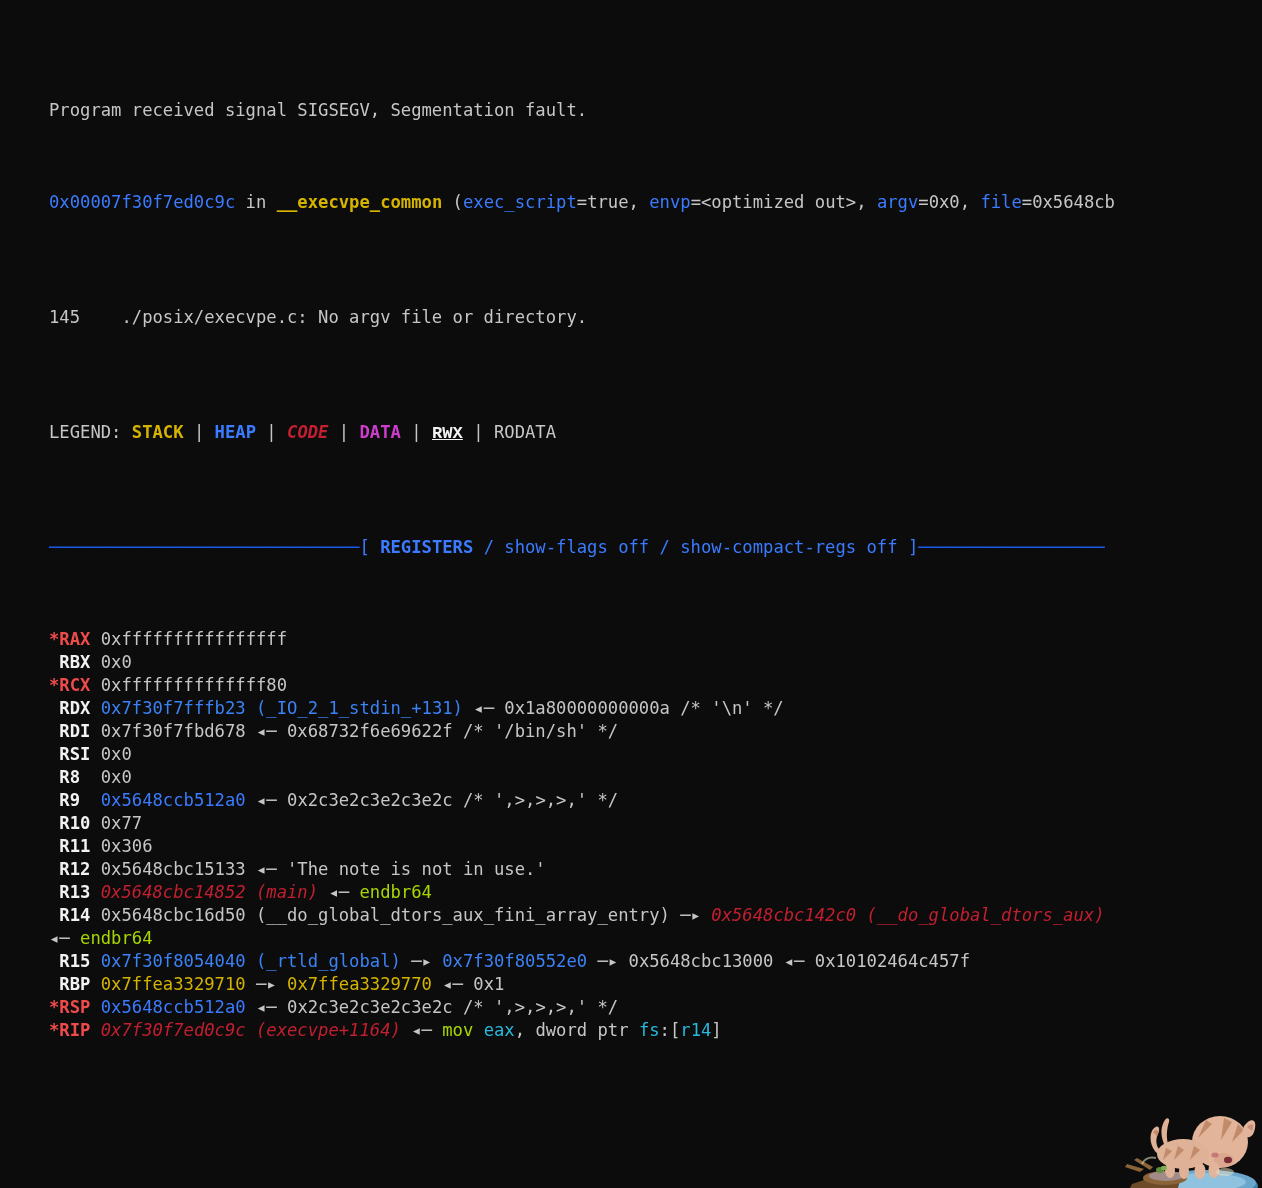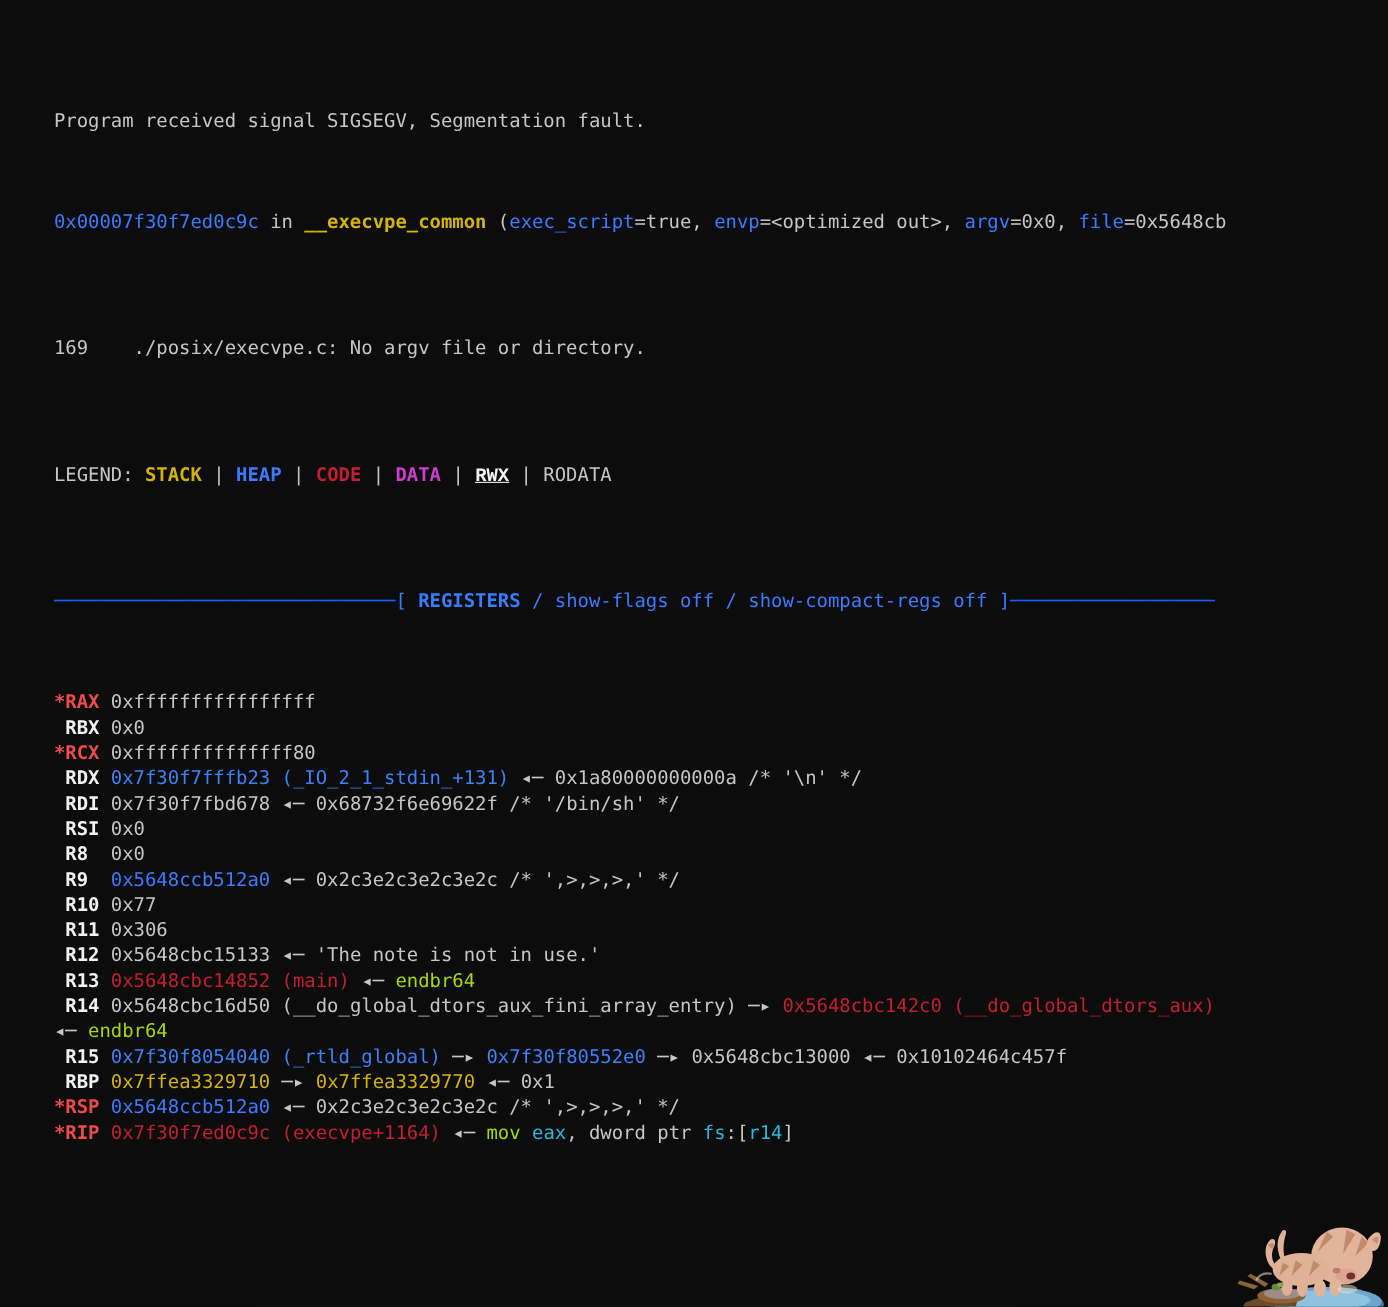--- a/index.html
+++ b/index.html
@@ -29,21 +29,21 @@
   .fg-grey    { color: #c6c6c6; }
   .fg-bred    { color: #ef4b4b; font-weight: bold; }
   .fg-green   { color: #19b319; }
   .fg-yellow  { color: #d4b400; }
   .fg-blue    { color: #1b5ef2; }
   .fg-bblue   { color: #3b7bff; }
   .fg-magenta { color: #3b82f6; text-align: right; }
   .fg-bmag    { color: #cd3ccd; }
   .fg-cyan    { color: #29b8db; }
   .fg-lime    { color: #a8d600; }
-  .fg-dred    { color: #c21f30; }
+  .fg-dred    { color: #c21f30; font-style: italic; }
   .bold       { font-weight: bold; }
   .uline      { text-decoration: underline; font-family: Liberation Mono, monospace; }
 
   .cat {
     position: absolute;
     right: 0px;
     bottom: 0px;
     width: 142px;
     height: 90px;
     overflow: hidden;
@@ -55,21 +55,21 @@
 <body>
 
 <div id="term">
 
   
   <div class="line"><span class="fg-grey">Program received signal SIGSEGV, Segmentation fault.</span></div>
 
   <div class="line"><span class="fg-bblue">0x00007f30f7ed0c9c</span><span class="fg-grey"> in </span><span class="fg-yellow bold">__execvpe_common</span><span class="fg-grey"> (</span><span class="fg-bblue">exec_script</span><span class="fg-grey">=true, </span><span class="fg-bblue">envp</span><span class="fg-grey">=&lt;optimized out&gt;, </span><span class="fg-bblue">argv</span><span class="fg-grey">=0x0, </span><span class="fg-bblue">file</span><span class="fg-grey">=0x5648cb</span></div>
 
 
-  <div class="line"><span class="fg-grey">169</span><span class="fg-grey">    ./posix/execvpe.c: No argv file or directory.</span></div>
+  <div class="line"><span class="fg-grey">145</span><span class="fg-grey">    ./posix/execvpe.c: No argv file or directory.</span></div>
 
   
   <div class="line"><span class="fg-grey">LEGEND: </span><span class="fg-yellow bold">STACK</span><span class="fg-grey"> | </span><span class="fg-bblue bold">HEAP</span><span class="fg-grey"> | </span><span class="fg-dred bold">CODE</span><span class="fg-grey"> | </span><span class="fg-bmag bold">DATA</span><span class="fg-grey"> | </span><span class="fg-bwhite uline">RWX</span><span class="fg-grey"> | </span><span class="fg-grey">RODATA</span></div>
 
   
   <div class="line"><span class="fg-blue bold">──────────────────────────────</span><span class="fg-bblue">[ </span><span class="fg-bblue bold">REGISTERS</span><span class="fg-bblue"> / </span><span class="fg-bblue">show-flags off</span><span class="fg-bblue"> / </span><span class="fg-bblue">show-compact-regs off</span><span class="fg-bblue"> ]</span><span class="fg-blue bold">──────────────────</span></div>
 
   <div id="regs"><div class="line"><span class="fg-bred bold">*</span><span class="fg-bred bold">RAX </span><span><span class="fg-grey">0xffffffffffffffff</span></span></div><div class="line"><span class="fg-grey bold"> </span><span class="fg-bwhite bold">RBX </span><span><span class="fg-grey">0x0</span></span></div><div class="line"><span class="fg-bred bold">*</span><span class="fg-bred bold">RCX </span><span><span class="fg-grey">0xffffffffffffff80</span></span></div><div class="line"><span class="fg-grey bold"> </span><span class="fg-bwhite bold">RDX </span><span><span class="fg-magenta">0x7f30f7fffb23 (_IO_2_1_stdin_+131)</span><span class="fg-grey"> ◂─ 0x1a80000000000a /* '\n' */</span></span></div><div class="line"><span class="fg-grey bold"> </span><span class="fg-bwhite bold">RDI </span><span><span class="fg-grey">0x7f30f7fbd678 ◂─ 0x68732f6e69622f /* '/bin/sh' */</span></span></div><div class="line"><span class="fg-grey bold"> </span><span class="fg-bwhite bold">RSI </span><span><span class="fg-grey">0x0</span></span></div><div class="line"><span class="fg-grey bold"> </span><span class="fg-bwhite bold">R8  </span><span><span class="fg-grey">0x0</span></span></div><div class="line"><span class="fg-grey bold"> </span><span class="fg-bwhite bold">R9  </span><span><span class="fg-bblue">0x5648ccb512a0</span><span class="fg-grey"> ◂─ 0x2c3e2c3e2c3e2c /* ',&gt;,&gt;,&gt;,' */</span></span></div><div class="line"><span class="fg-grey bold"> </span><span class="fg-bwhite bold">R10 </span><span><span class="fg-grey">0x77</span></span></div><div class="line"><span class="fg-grey bold"> </span><span class="fg-bwhite bold">R11 </span><span><span class="fg-grey">0x306</span></span></div><div class="line"><span class="fg-grey bold"> </span><span class="fg-bwhite bold">R12 </span><span><span class="fg-grey">0x5648cbc15133 ◂─ 'The note is not in use.'</span></span></div><div class="line"><span class="fg-grey bold"> </span><span class="fg-bwhite bold">R13 </span><span><span class="fg-dred">0x5648cbc14852 (main)</span><span class="fg-grey"> ◂─ </span><span class="fg-lime">endbr64</span></span></div><div class="line"><span class="fg-grey"> </span><span class="fg-bwhite">R14 </span><span><span class="fg-grey">0x5648cbc16d50 (__do_global_dtors_aux_fini_array_entry) ─▸ </span><span class="fg-dred">0x5648cbc142c0 (__do_global_dtors_aux)</span></span></div><div class="line"><span><span class="fg-grey">◂─ </span><span class="fg-lime">endbr64</span></span></div><div class="line"><span class="fg-grey bold"> </span><span class="fg-bwhite bold">R15 </span><span><span class="fg-magenta">0x7f30f8054040 (_rtld_global)</span><span class="fg-grey"> ─▸ </span><span class="fg-magenta">0x7f30f80552e0</span><span class="fg-grey"> ─▸ 0x5648cbc13000 ◂─ 0x10102464c457f</span></span></div><div class="line"><span class="fg-grey bold"> </span><span class="fg-bwhite bold">RBP </span><span><span class="fg-yellow">0x7ffea3329710</span><span class="fg-grey"> ─▸ </span><span class="fg-yellow">0x7ffea3329770</span><span class="fg-grey"> ◂─ 0x1</span></span></div><div class="line"><span class="fg-bred bold">*</span><span class="fg-bred bold">RSP </span><span><span class="fg-bblue">0x5648ccb512a0</span><span class="fg-grey"> ◂─ 0x2c3e2c3e2c3e2c /* ',&gt;,&gt;,&gt;,' */</span></span></div><div class="line"><span class="fg-bred bold">*</span><span class="fg-bred bold">RIP </span><span><span class="fg-dred">0x7f30f7ed0c9c (execvpe+1164)</span><span class="fg-grey"> ◂─ </span><span class="fg-lime">mov </span><span class="fg-cyan">eax</span><span class="fg-grey">, </span><span class="fg-grey">dword ptr </span><span class="fg-cyan">fs</span><span class="fg-grey">:[</span><span class="fg-cyan">r14</span><span class="fg-grey">]</span></span></div></div>
 
   

